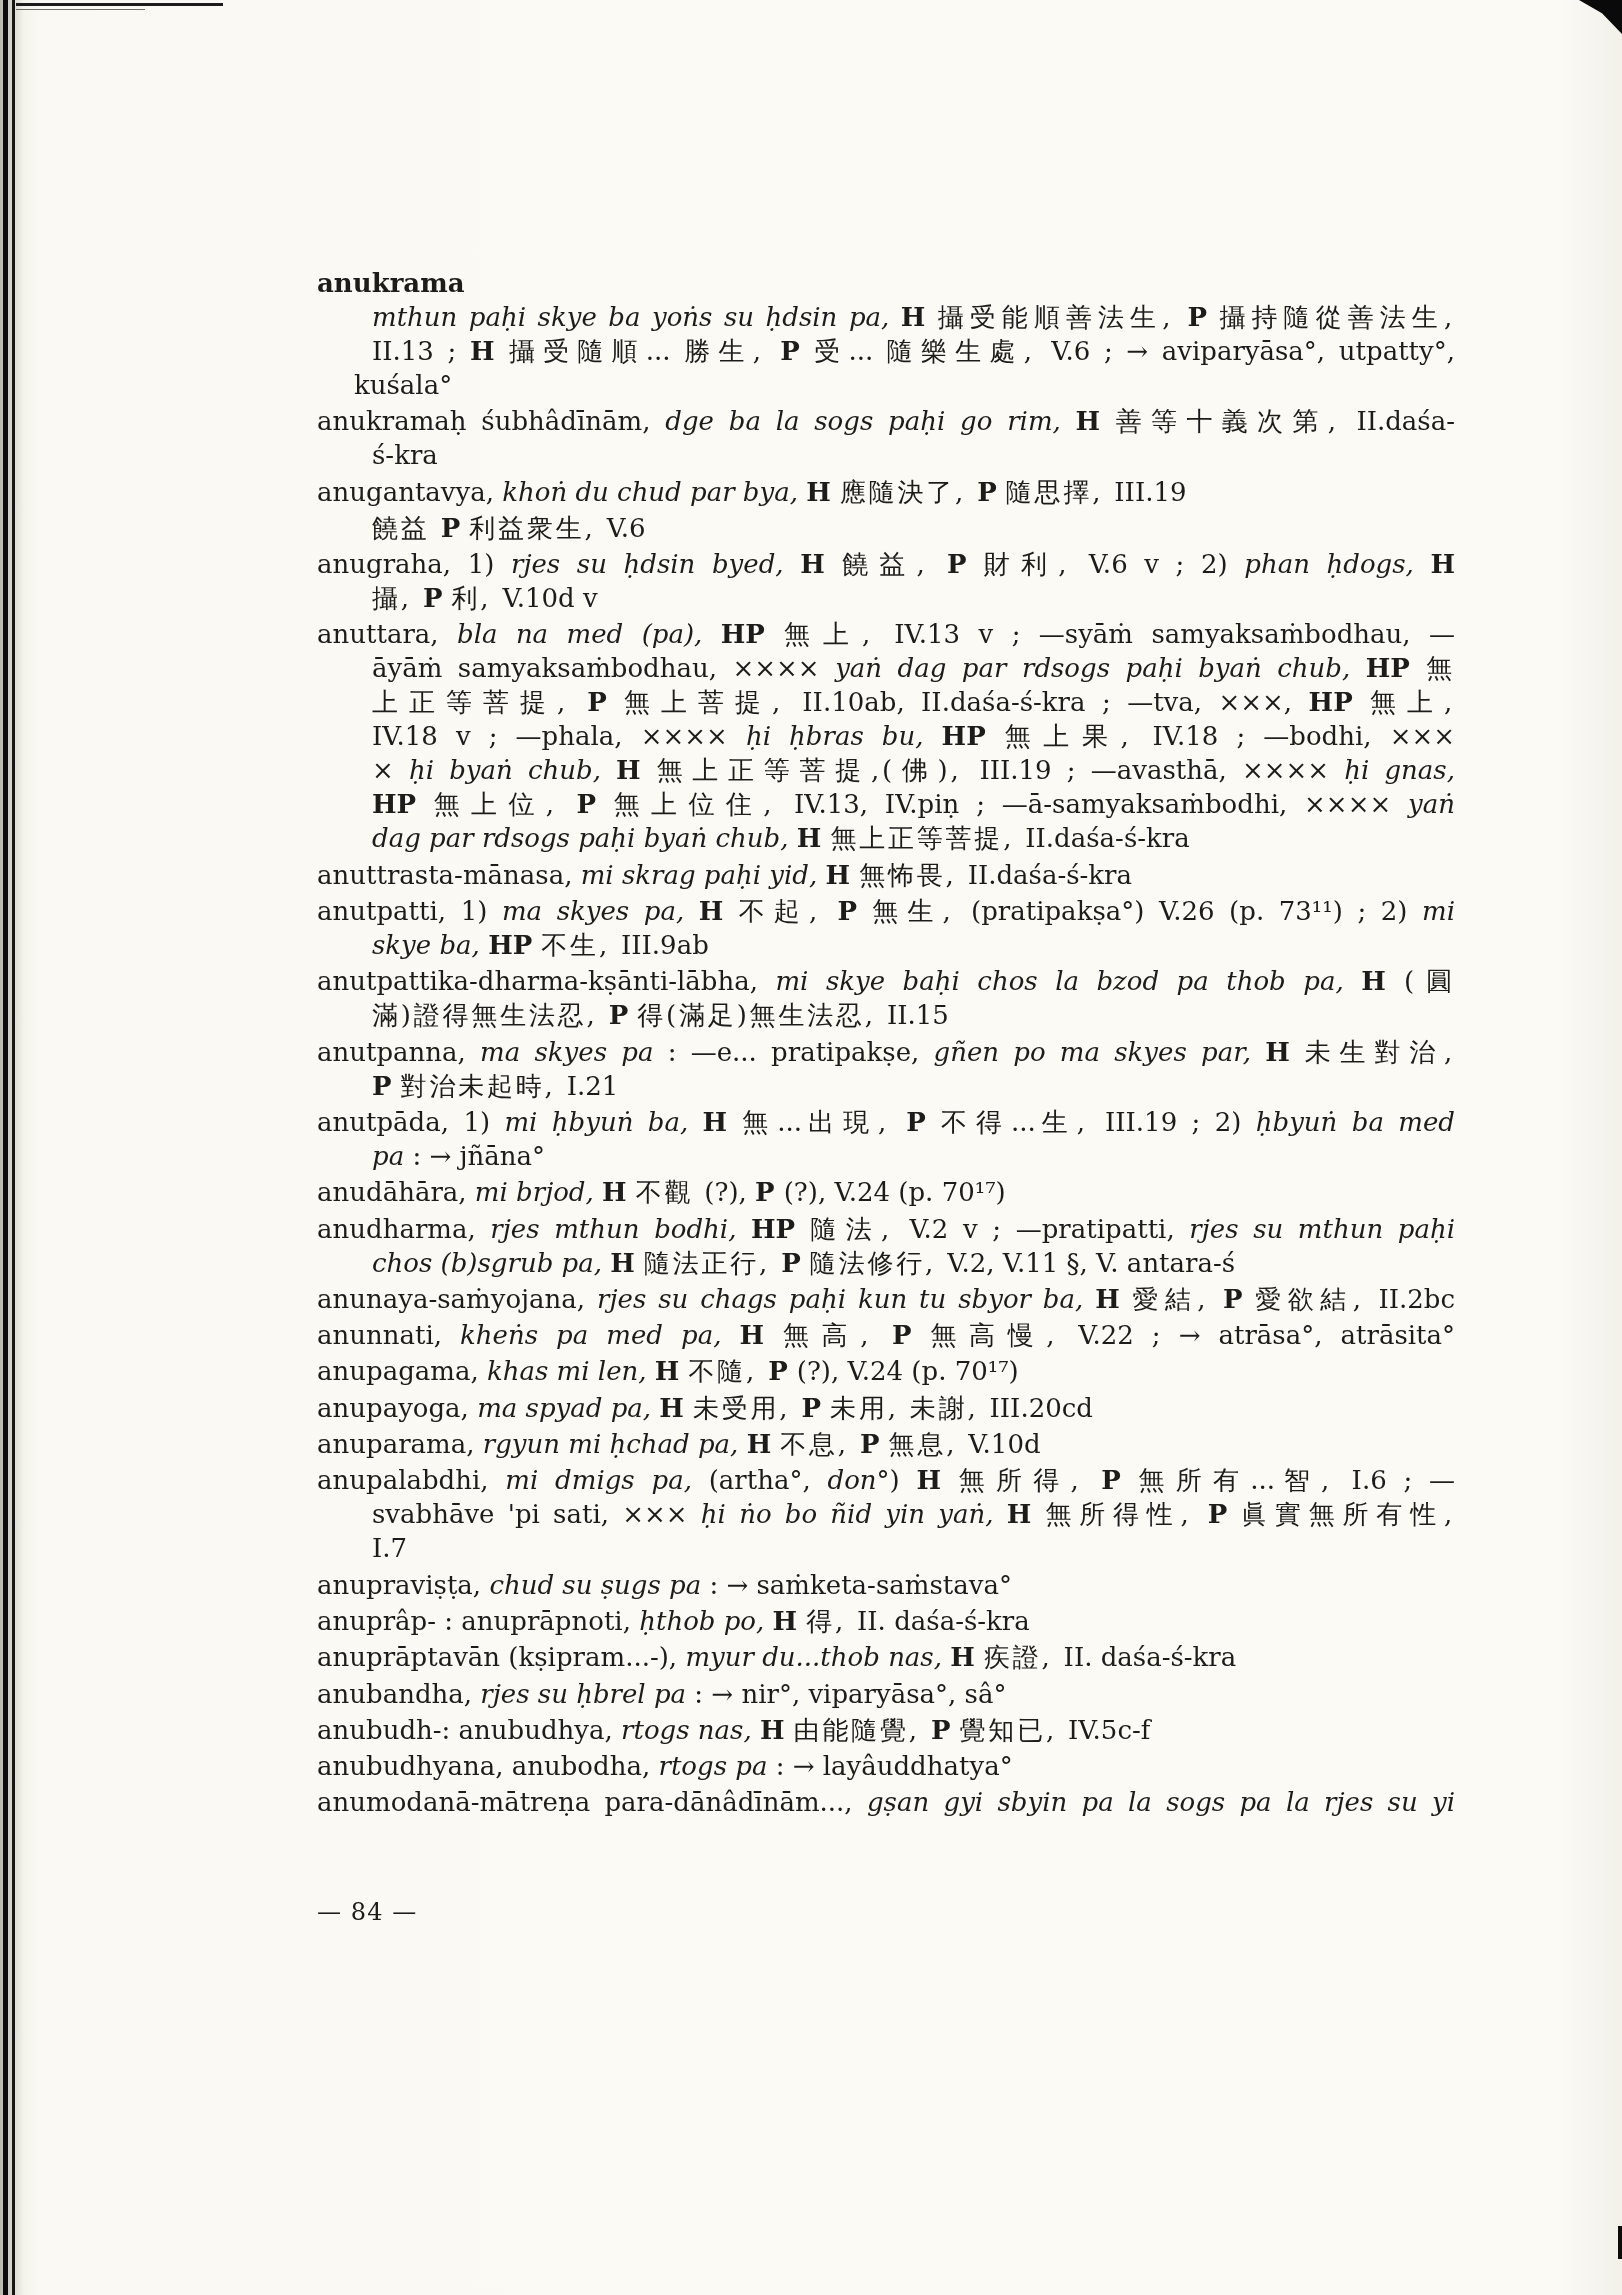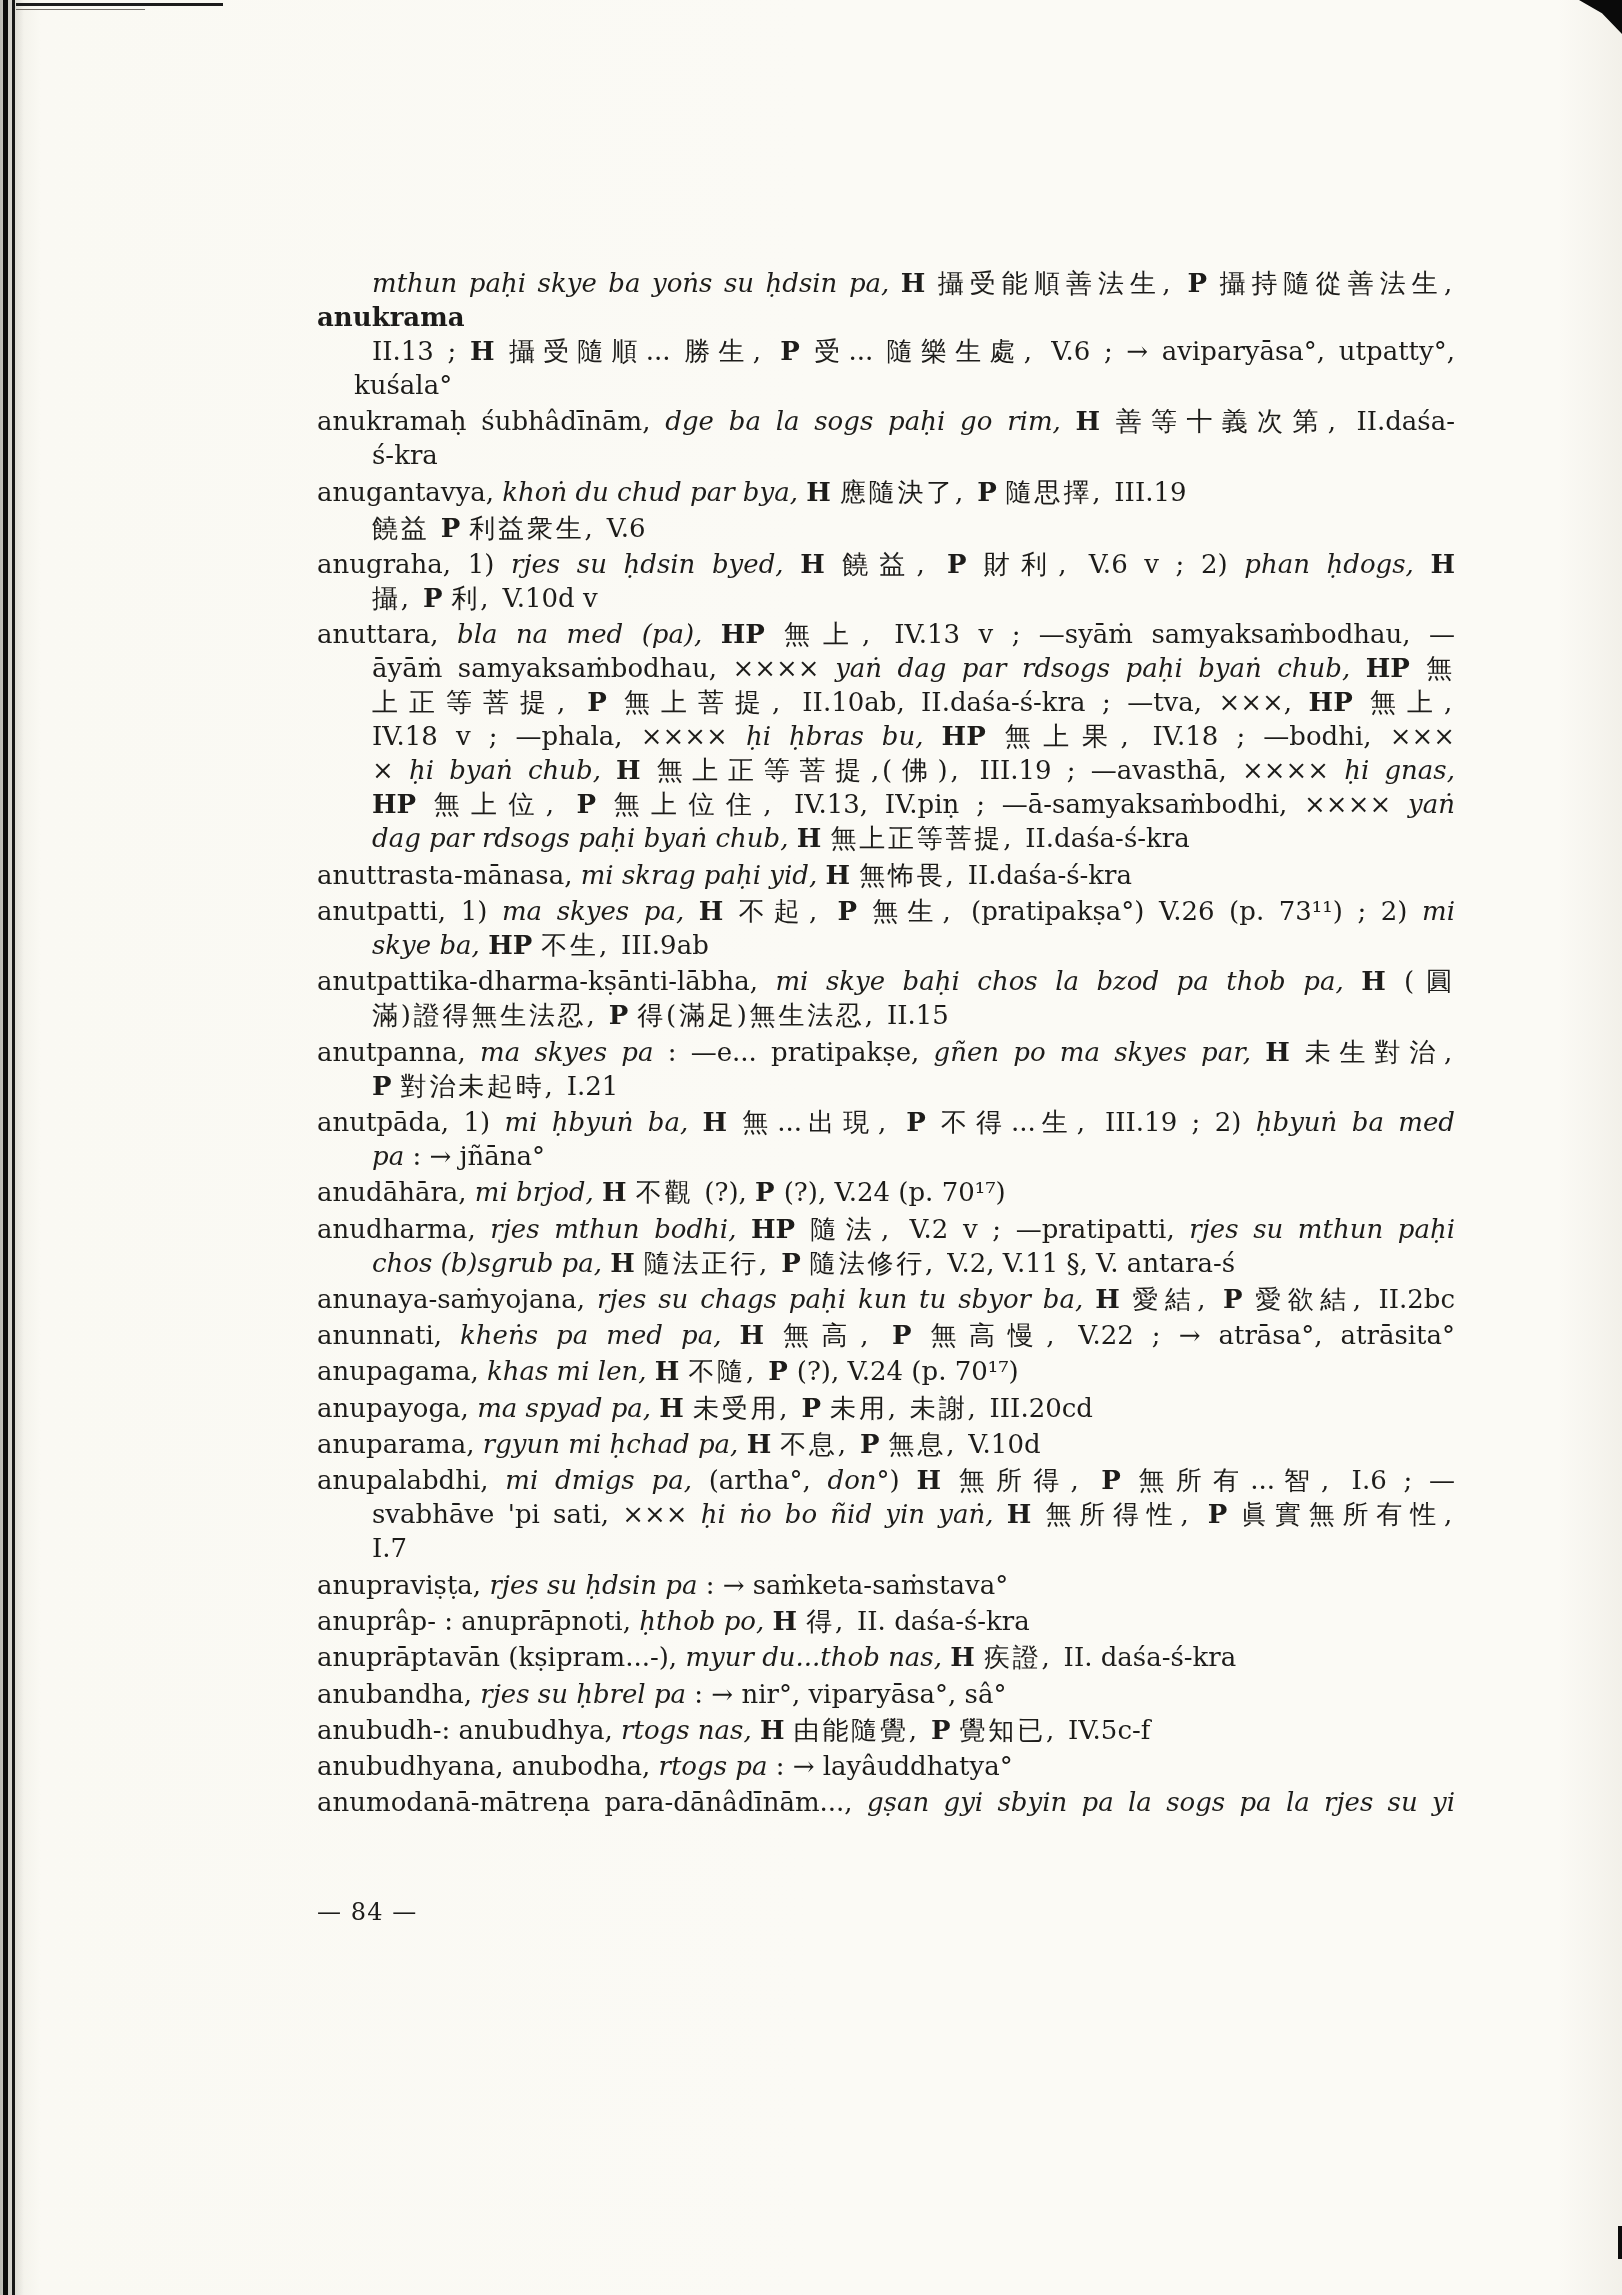--- a/index.html
+++ b/index.html
@@ -34,22 +34,22 @@
   <div class="artifact edge-smudge"></div>
   <div class="artifact edge-bar-1"></div>
   <div class="artifact edge-bar-2"></div>
   <div class="artifact top-line-1"></div>
   <div class="artifact top-line-2"></div>
   <div class="artifact corner-mark"></div>
   <div class="artifact right-mark"></div>
 
   <div class="content" id="content">
       <div class="entry">
+        <div class="line ind-0"><span class="run-b">anukrama</span></div>
         <div class="line ind-1 full"><span class="run-i">mthun paḥi skye ba yoṅs su ḥdsin pa, </span><span class="run-b">H </span><span class="run-c">攝受能順善法生, </span><span class="run-b">P </span><span class="run-c">攝持隨從善法生,</span></div>
-        <div class="line ind-0"><span class="run-b">anukrama</span></div>
         <div class="line ind-1 full"><span class="run-r">II.13 ; </span><span class="run-b">H </span><span class="run-c">攝受隨順</span><span class="run-r">... </span><span class="run-c">勝生, </span><span class="run-b">P </span><span class="run-c">受</span><span class="run-r">... </span><span class="run-c">隨樂生處, </span><span class="run-r">V.6 ; → aviparyāsa°, utpatty°,</span></div>
         <div class="line ind-2"><span class="run-r">kuśala°</span></div>
       </div>
       <div class="entry">
         <div class="line ind-0 full"><span class="run-r">anukramaḥ śubhâdīnām, </span><span class="run-i">dge ba la sogs paḥi go rim, </span><span class="run-b">H </span><span class="run-c">善等十義次第, </span><span class="run-r">II.daśa-</span></div>
         <div class="line ind-1"><span class="run-r">ś-kra</span></div>
       </div>
       <div class="entry">
         <div class="line ind-0"><span class="run-r">anugantavya, </span><span class="run-i">khoṅ du chud par bya, </span><span class="run-b">H </span><span class="run-c">應隨決了, </span><span class="run-b">P </span><span class="run-c">隨思擇, </span><span class="run-r">III.19</span></div>
       </div>
@@ -109,21 +109,21 @@
       </div>
       <div class="entry">
         <div class="line ind-0"><span class="run-r">anuparama, </span><span class="run-i">rgyun mi ḥchad pa, </span><span class="run-b">H </span><span class="run-c">不息, </span><span class="run-b">P </span><span class="run-c">無息, </span><span class="run-r">V.10d</span></div>
       </div>
       <div class="entry">
         <div class="line ind-0 full"><span class="run-r">anupalabdhi, </span><span class="run-i">mi dmigs pa, </span><span class="run-r">(artha°, </span><span class="run-i">don°</span><span class="run-r">) </span><span class="run-b">H </span><span class="run-c">無所得, </span><span class="run-b">P </span><span class="run-c">無所有</span><span class="run-r">...</span><span class="run-c">智, </span><span class="run-r">I.6 ; —</span></div>
         <div class="line ind-1 full"><span class="run-r">svabhāve 'pi sati, ××× </span><span class="run-i">ḥi ṅo bo ñid yin yaṅ, </span><span class="run-b">H </span><span class="run-c">無所得性, </span><span class="run-b">P </span><span class="run-c">眞實無所有性,</span></div>
         <div class="line ind-1"><span class="run-r">I.7</span></div>
       </div>
       <div class="entry">
-        <div class="line ind-0"><span class="run-r">anupraviṣṭa, </span><span class="run-i">rjes su ḥdsin pa</span><span class="run-r"> : → saṁketa-saṁstava°</span></div>
+        <div class="line ind-0"><span class="run-r">anupraviṣṭa, </span><span class="run-i">chud su ṣugs pa</span><span class="run-r"> : → saṁketa-saṁstava°</span></div>
       </div>
       <div class="entry">
         <div class="line ind-0"><span class="run-r">anuprâp- : anuprāpnoti, </span><span class="run-i">ḥthob po, </span><span class="run-b">H </span><span class="run-c">得, </span><span class="run-r">II. daśa-ś-kra</span></div>
       </div>
       <div class="entry">
         <div class="line ind-0"><span class="run-r">anuprāptavān (kṣipram...-), </span><span class="run-i">myur du...thob nas, </span><span class="run-b">H </span><span class="run-c">疾證, </span><span class="run-r">II. daśa-ś-kra</span></div>
       </div>
       <div class="entry">
         <div class="line ind-0"><span class="run-r">anubandha, </span><span class="run-i">rjes su ḥbrel pa</span><span class="run-r"> : → nir°, viparyāsa°, sâ°</span></div>
       </div>

